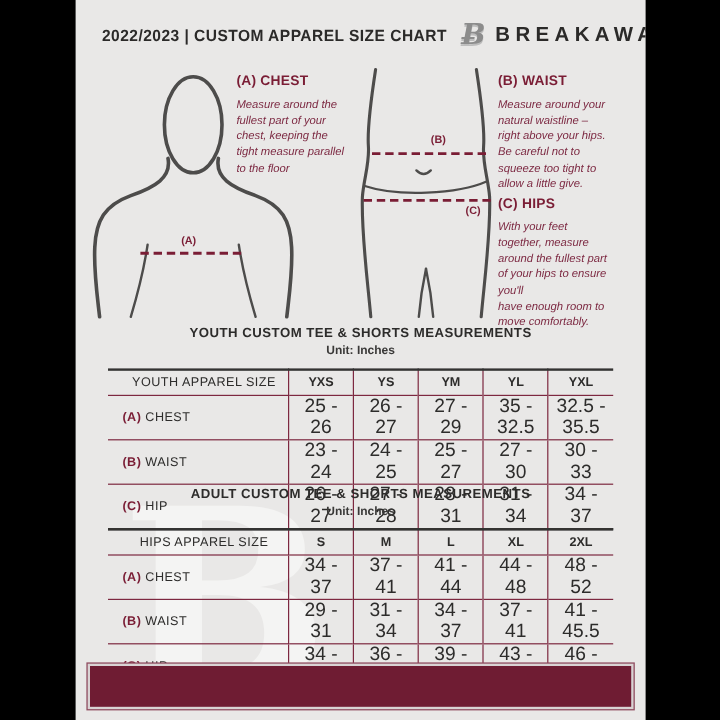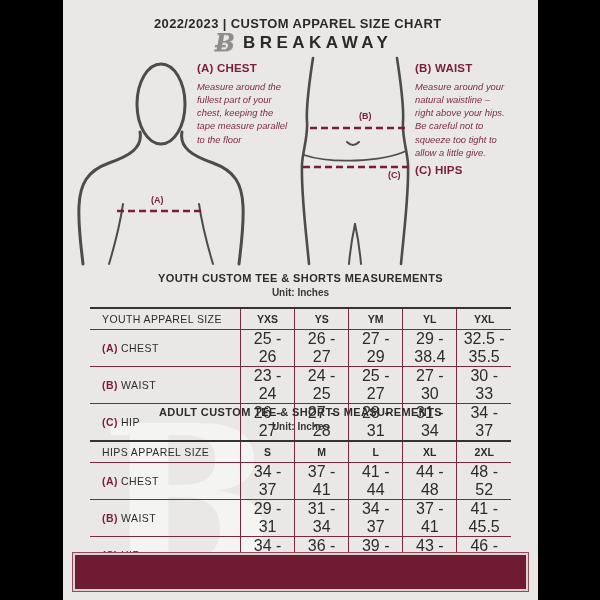--- a/index.html
+++ b/index.html
@@ -7,21 +7,21 @@
     position:relative;width:600px;height:600px;background:#000;overflow:hidden;
     font-family:"Liberation Sans","DejaVu Sans",sans-serif;
   }
   .doc{position:absolute;left:63px;top:0;width:475px;height:600px;background:#e9e8e7;overflow:hidden;}
   .watermark{
     position:absolute;left:38px;top:398px;z-index:0;
     font-size:205px;line-height:1;font-weight:bold;color:#f4f4f3;
     font-family:"DejaVu Serif","Liberation Serif",serif;
   }
   
-  .hdr{position:absolute;left:22px;right:16px;top:16px;height:26px;display:flex;justify-content:space-between;align-items:center;z-index:1;flex-direction:column;}
+  .hdr{position:absolute;left:22px;right:16px;top:16px;height:26px;display:flex;justify-content:space-between;align-items:center;z-index:1;}
   .doc-title{font-size:13.5px;font-weight:bold;color:#2b2a29;letter-spacing:.4px;transform:scaleX(.96);transform-origin:left center;white-space:nowrap;}
   .brand{display:flex;align-items:center;gap:8px;}
   .logo-b{font-size:24px;line-height:1;font-weight:bold;font-style:italic;color:#8c8c8c;
     font-family:"DejaVu Serif","Liberation Serif",serif;text-shadow:0 1px 0 #bdbdbd;}
   .brand-name{font-size:17px;font-weight:bold;color:#2b2a29;letter-spacing:4.5px;}
   
   .fig{position:absolute;z-index:1;}
   .meas-label{position:absolute;z-index:2;font-size:9px;font-weight:bold;color:#7a1d35;}
   .inst{position:absolute;z-index:1;}
   .inst-h{font-size:11.5px;font-weight:bold;color:#7a1d35;letter-spacing:.2px;margin:0 0 6px 0;}
@@ -36,21 +36,21 @@
     border-top:2.5px solid #343332;border-bottom:2.5px solid #343332;
   }
   table.size-table td{
     height:20px;text-align:center;vertical-align:middle;
     font-size:16px;color:#2d2c2b;padding:0 2px;
   }
   table.size-table td.lbl{width:136px;text-align:left;padding-left:12px;font-size:10.5px;letter-spacing:.4px;}
   table.size-table tr + tr td{border-top:1.5px solid #7d2840;}
   table.size-table td + td{border-left:1.5px solid #7d2840;text-align:center;}
   table.size-table tr.head td{font-weight:bold;font-size:10.5px;}
-  table.size-table tr.head td.lbl{font-weight:normal;}
+  table.size-table tr.head td.lbl{font-weight:normal;text-align:center;}
   .pfx{color:#7a1d35;font-weight:bold;}
   
   .footer-bar{
     position:absolute;left:10px;top:553px;width:455px;height:38px;z-index:2;
     background:#6f1c33;border:2px solid #d9d3d4;box-shadow:0 0 0 1px #8f4a5e;box-sizing:border-box;
   }
 </style>
 </head>
 <body>
 
@@ -92,55 +92,62 @@
       <path d="M 10,111 L 116,111" stroke="#7a1d35" stroke-width="2.4" stroke-dasharray="7 4" fill="none"></path>
     </svg>
     <span class="meas-label" style="left:296px;top:111px">(B)</span>
     <span class="meas-label" style="left:325px;top:170px">(C)</span>
 
     <div class="inst" style="left:134px;top:62px;width:116px">
       <p class="inst-h">(A) CHEST</p>
       <p class="inst-p">Measure around the
 fullest part of your
 chest, keeping the
-tape measure parallel
+tight measure parallel
 to the floor</p>
     </div>
     <div class="inst" style="left:352px;top:62px;width:120px">
       <p class="inst-h">(B) WAIST</p>
       <p class="inst-p">Measure around your
 natural waistline –
 right above your hips.
 Be careful not to
 squeeze too tight to
 allow a little give.</p>
     </div>
     <div class="inst" style="left:352px;top:164px;width:122px">
       <p class="inst-h">(C) HIPS</p>
+      <p class="inst-p">With your feet
+together, measure
+around the fullest part
+of your hips to ensure
+you'll
+have enough room to
+move comfortably.</p>
     </div>
 
     <div class="sec-title" style="top:272px">YOUTH CUSTOM TEE &amp; SHORTS MEASUREMENTS</div>
     <div class="sec-unit" style="top:287px">Unit: Inches</div>
 
     <table class="size-table" style="top:307px">
       <tbody>
           <tr class="head">
         <td class="lbl">YOUTH APPAREL SIZE</td>
         <td>YXS</td>
         <td>YS</td>
         <td>YM</td>
         <td>YL</td>
         <td>YXL</td>
       </tr>
       <tr>
         <td class="lbl"><span class="pfx">(A)</span> <span>CHEST</span></td>
         <td>25 - 26</td>
         <td>26 - 27</td>
         <td>27 - 29</td>
-        <td>29 - 38.4</td>
+        <td>35 - 32.5</td>
         <td>32.5 - 35.5</td>
       </tr>
       <tr>
         <td class="lbl"><span class="pfx">(B)</span> <span>WAIST</span></td>
         <td>23 - 24</td>
         <td>24 - 25</td>
         <td>25 - 27</td>
         <td>27 - 30</td>
         <td>30 - 33</td>
       </tr>

